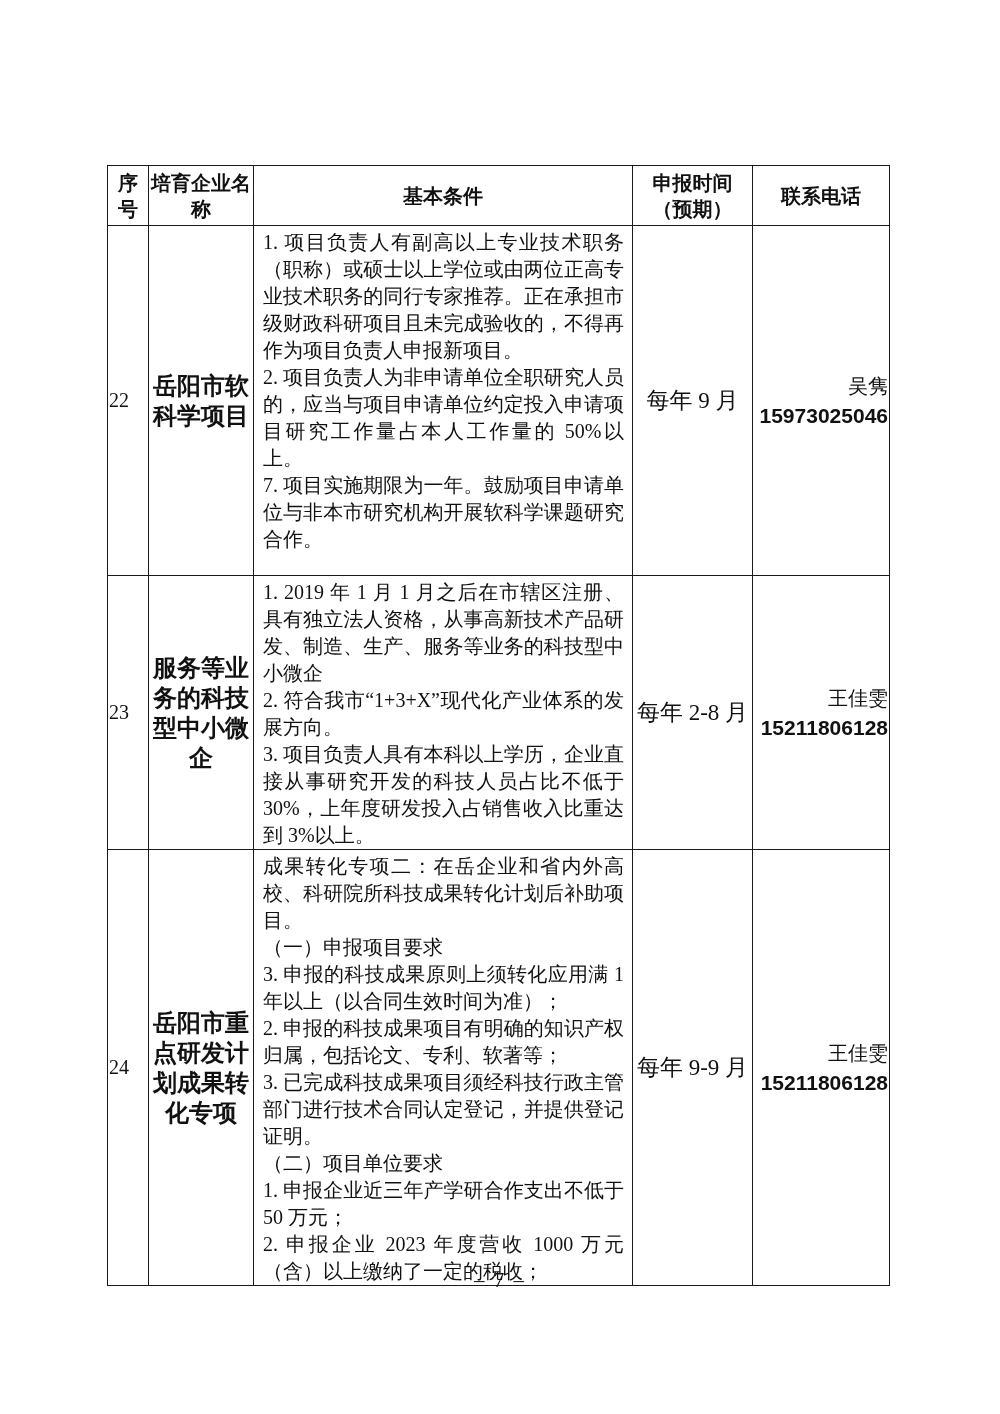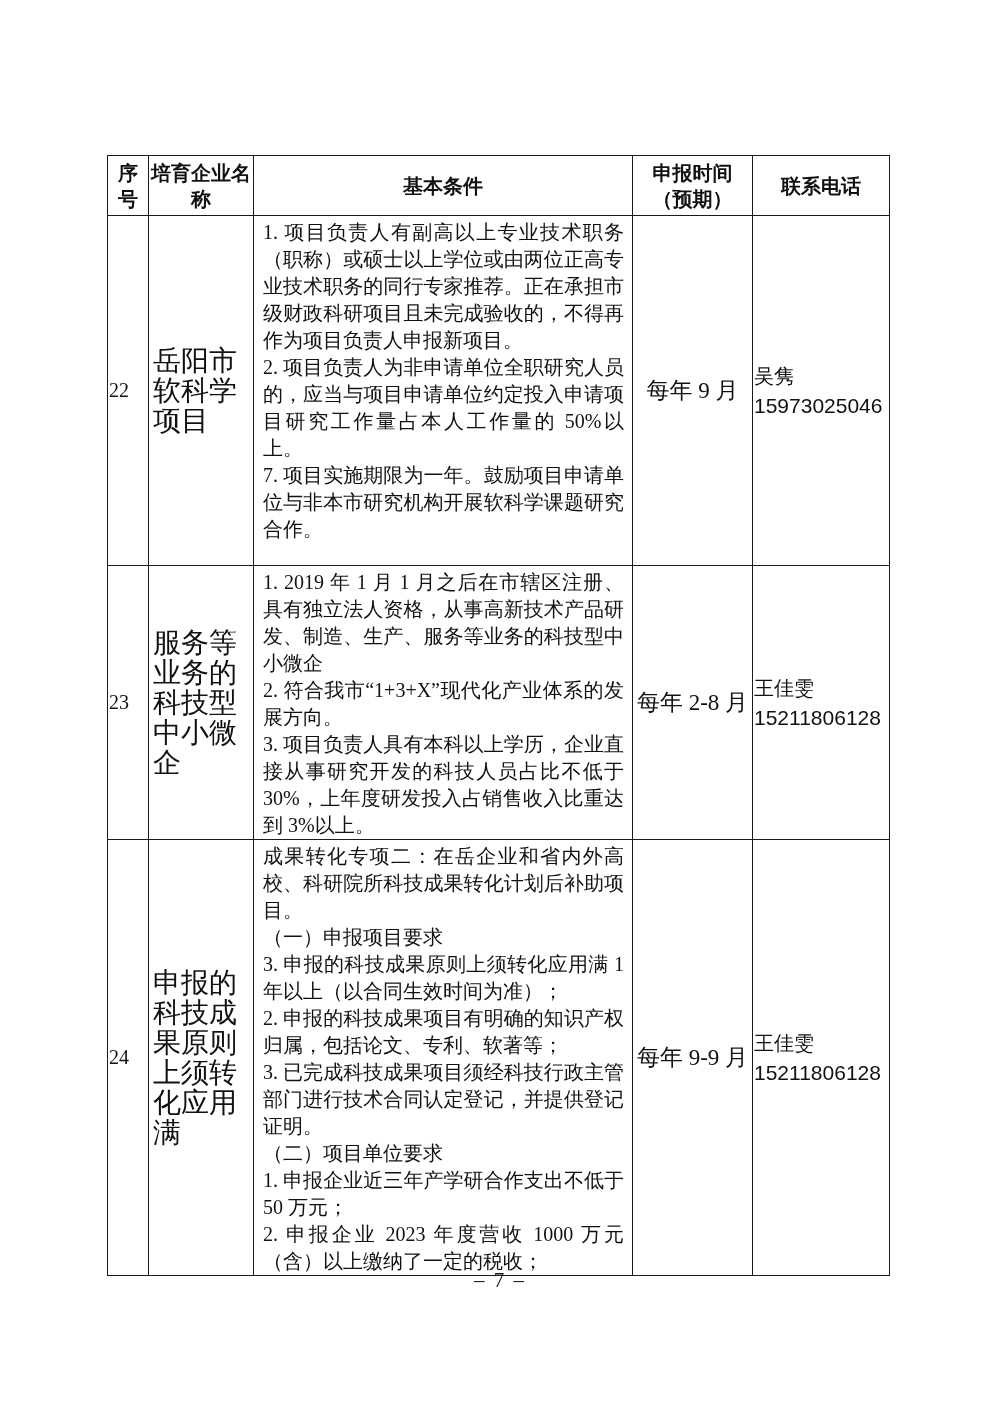--- a/index.html
+++ b/index.html
@@ -10,21 +10,21 @@
   body {
     position: relative;
     width: 1000px;
     height: 1414px;
     font-family: "Liberation Serif", serif;
     color: #111111;
   }
   .doc-table {
     position: absolute;
     left: 107px;
-    top: 155px;
+    top: 165px;
     width: 782px;
     border-collapse: collapse;
     table-layout: fixed;
   }
   .doc-table td, .doc-table th {
     border: 1.5px solid #1a1a1a;
     overflow: hidden;
   }
   .doc-table th {
     font-family: "Liberation Sans", sans-serif;
@@ -38,51 +38,52 @@
   tr.header-row { height: 60px; }
   tr.row-22 { height: 350px; }
   tr.row-23 { height: 267px; }
   tr.row-24 { height: 425px; }
 
   td.no-cell {
     vertical-align: middle;
     font-size: 20px;
   }
   td.name-cell {
-    text-align: left;
+    text-align: center;
     vertical-align: middle;
-    font-size: 28px;
+    font-size: 24px;
     line-height: 30px;
     padding: 0 4px;
+    font-weight: bold;
   }
   td.conditions-cell {
     vertical-align: top;
     padding: 3px 8px 0 9px;
     font-size: 20px;
     line-height: 27px;
   }
   td.conditions-cell .para {
     text-align: justify;
     text-justify: inter-ideograph;
   }
   td.time-cell {
     text-align: center;
     vertical-align: middle;
     font-size: 23px;
     white-space: nowrap;
   }
   td.contact-cell {
-    text-align: left;
+    text-align: right;
     vertical-align: middle;
     font-size: 20px;
     line-height: 29px;
   }
   td.contact-cell .phone {
     font-family: "Liberation Sans", sans-serif;
-    font-weight: normal;
+    font-weight: bold;
     font-size: 21px;
   }
   .page-footer {
     position: absolute;
     left: 0;
     top: 1268px;
     width: 100%;
     text-align: center;
     font-size: 21px;
     letter-spacing: 2px;
@@ -135,21 +136,21 @@
         <div class="para">3. 项目负责人具有本科以上学历，企业直接从事研究开发的科技人员占比不低于 30%，上年度研发投入占销售收入比重达到 3%以上。</div>
       </td>
       <td class="time-cell"><span>每年 2-8 月</span></td>
       <td class="contact-cell">
         <div class="cname">王佳雯</div>
         <div class="phone">15211806128</div>
       </td>
     </tr>
     <tr class="row-24">
       <td class="no-cell"><span>24</span></td>
-      <td class="name-cell"><span>申报的科技成果原则上须转化应用满</span></td>
+      <td class="name-cell"><span>岳阳市重点研发计划成果转化专项</span></td>
       <td class="conditions-cell">
         <div class="para">成果转化专项二：在岳企业和省内外高校、科研院所科技成果转化计划后补助项目。</div>
         <div class="para">（一）申报项目要求</div>
         <div class="para">3. 申报的科技成果原则上须转化应用满 1 年以上（以合同生效时间为准）；</div>
         <div class="para">2. 申报的科技成果项目有明确的知识产权归属，包括论文、专利、软著等；</div>
         <div class="para">3. 已完成科技成果项目须经科技行政主管部门进行技术合同认定登记，并提供登记证明。</div>
         <div class="para">（二）项目单位要求</div>
         <div class="para">1. 申报企业近三年产学研合作支出不低于 50 万元；</div>
         <div class="para">2. 申报企业 2023 年度营收 1000 万元（含）以上缴纳了一定的税收；</div>
       </td>

